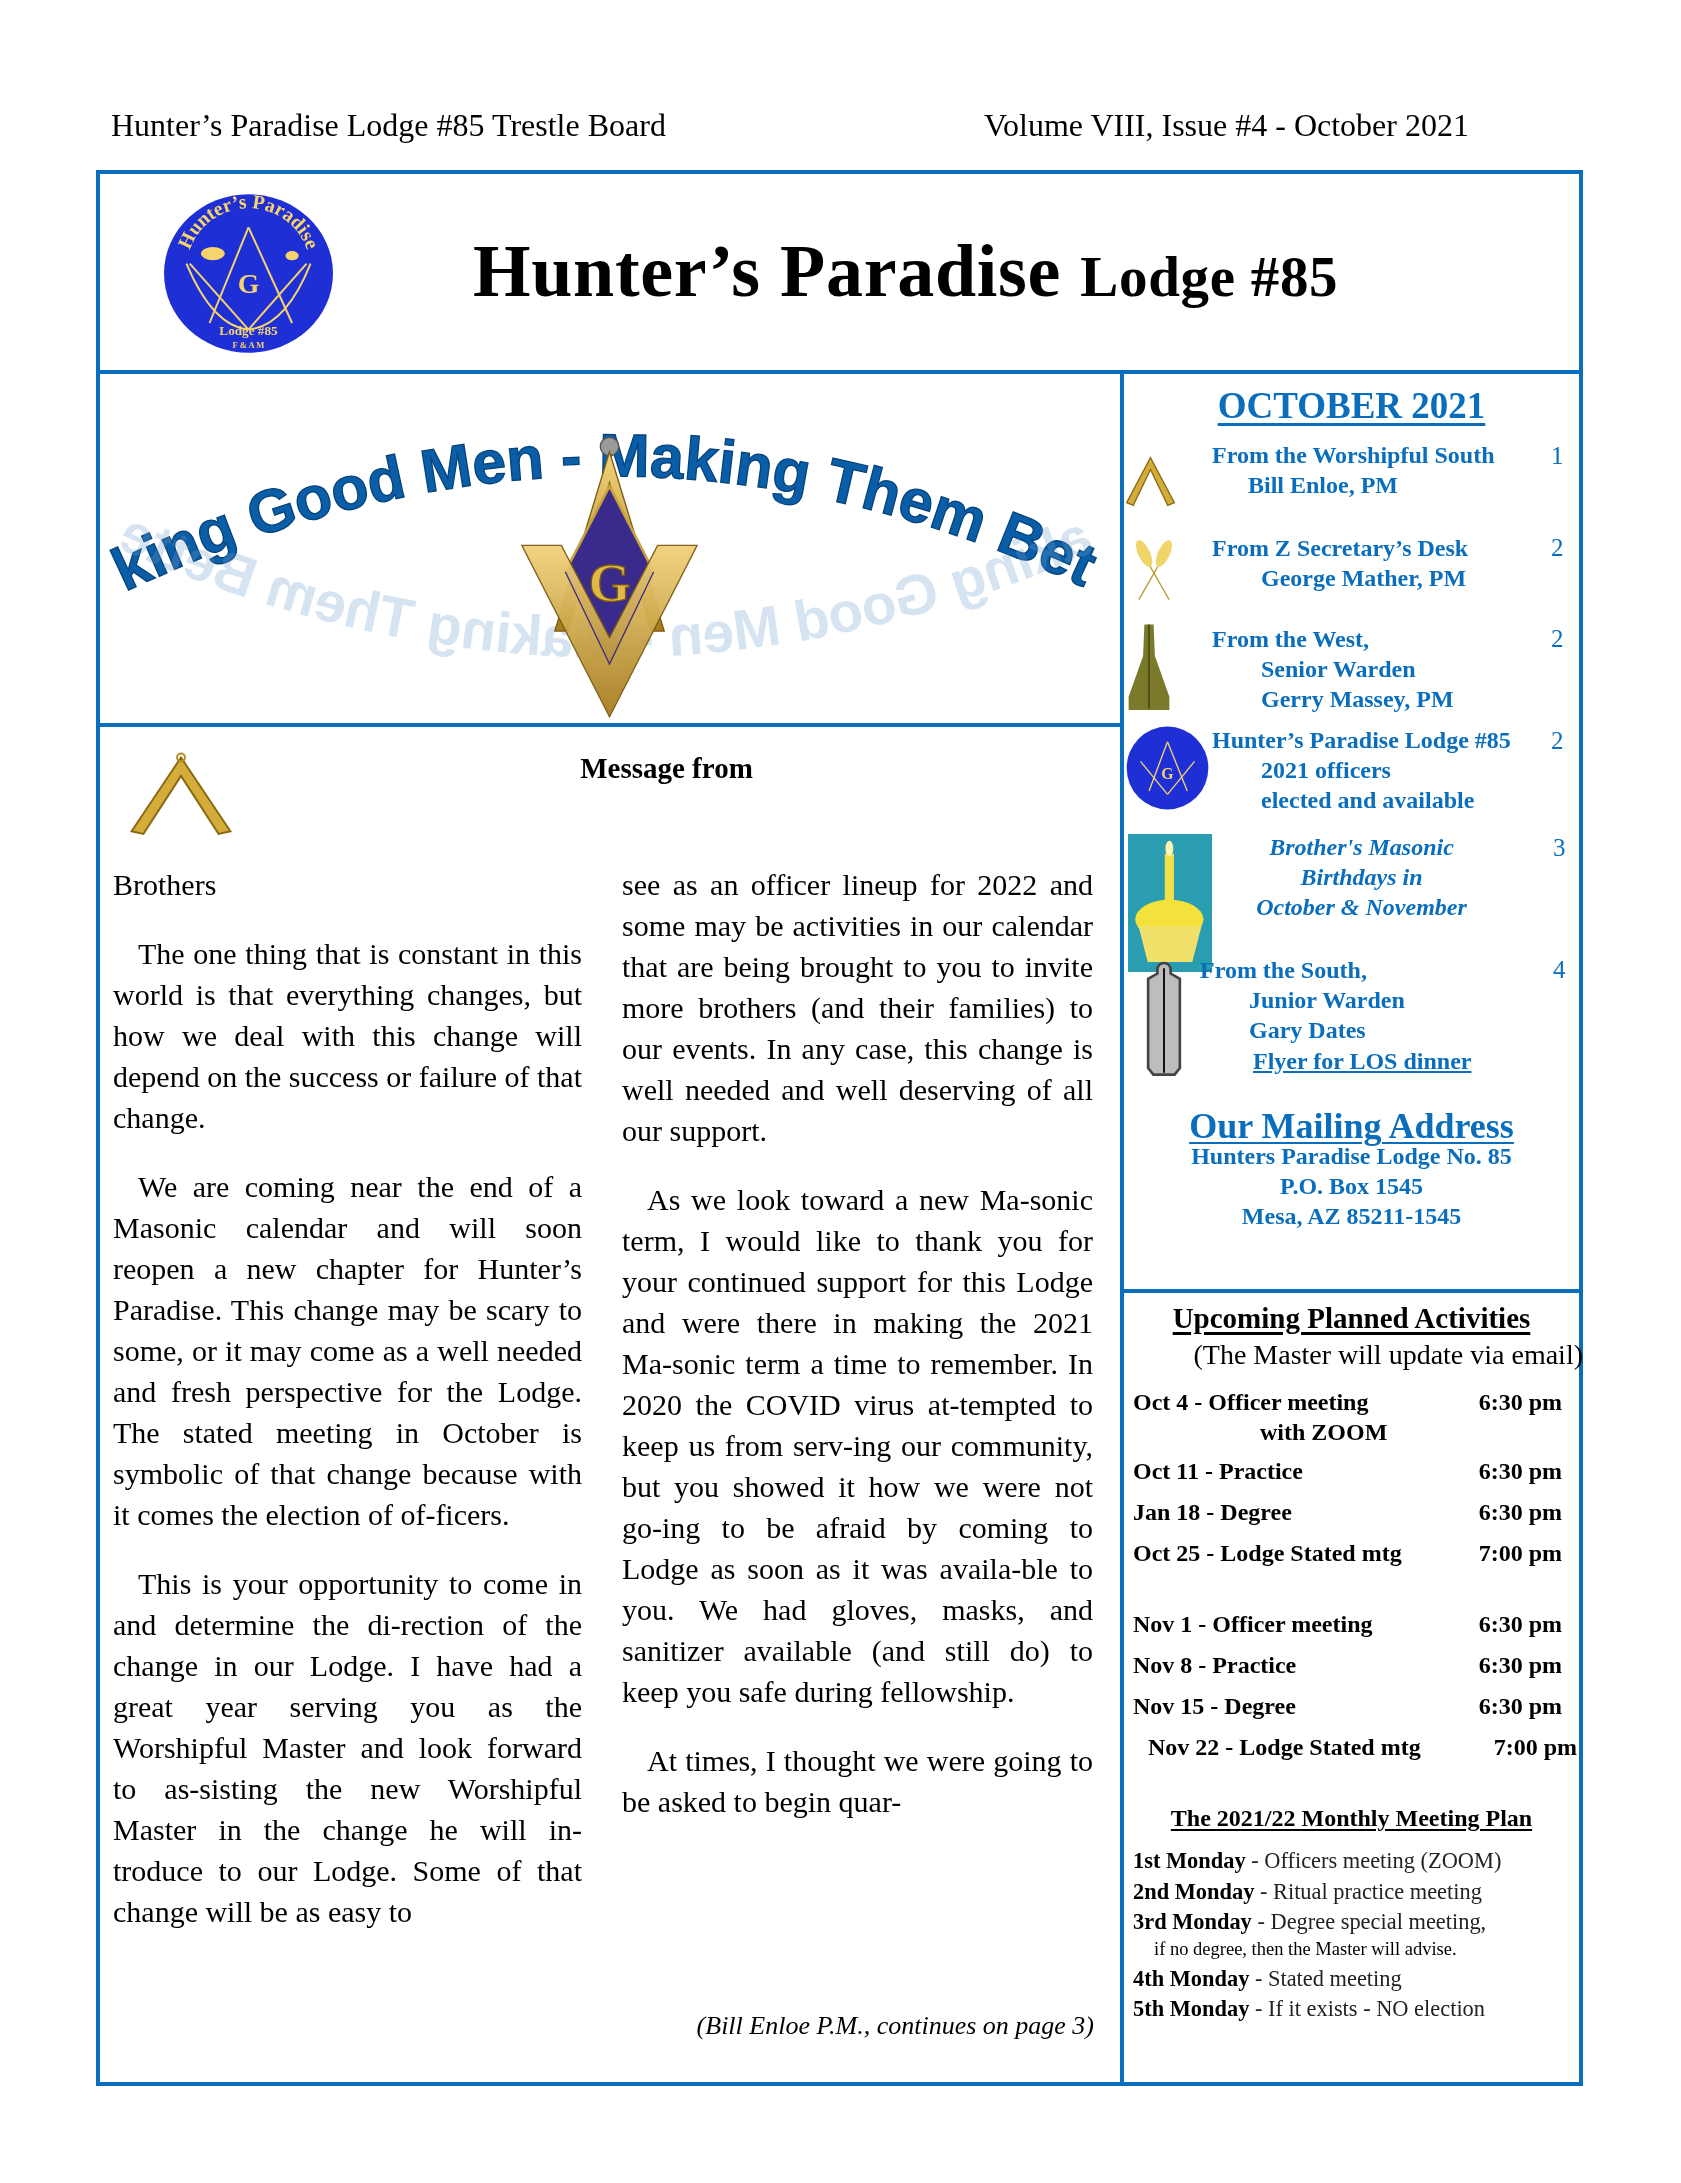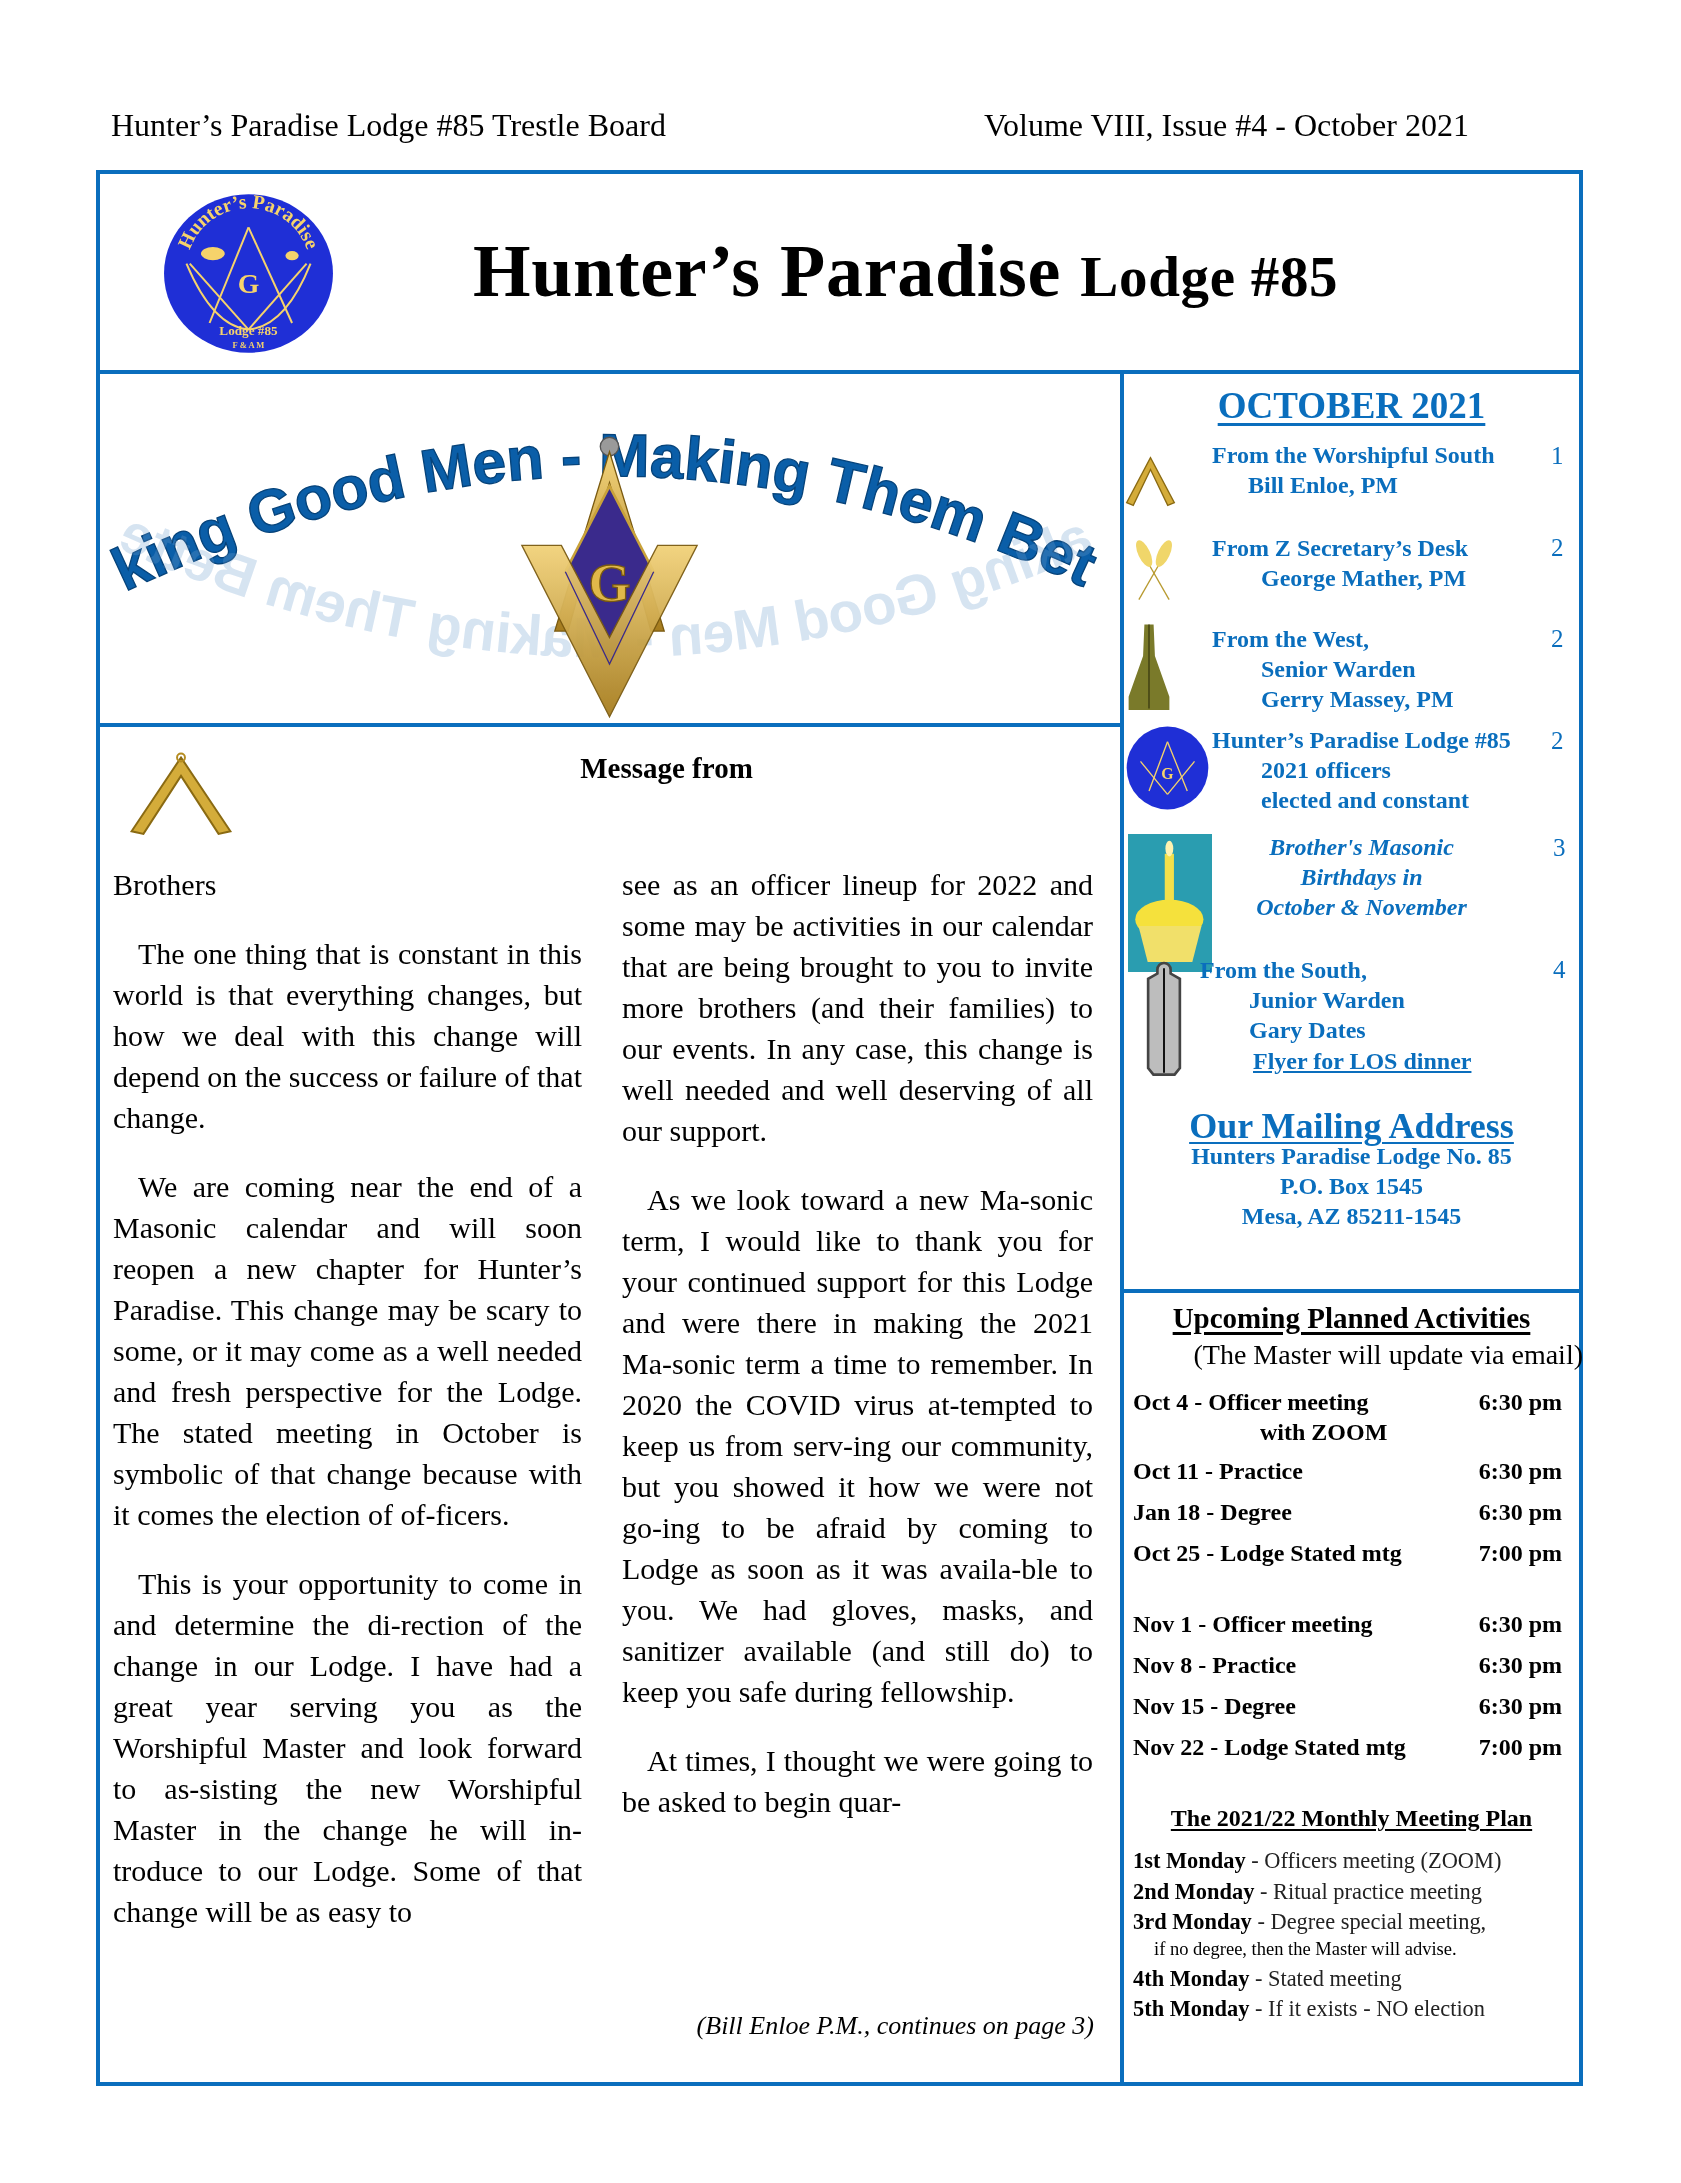--- a/index.html
+++ b/index.html
@@ -177,21 +177,21 @@
         <line x1="63" y1="25" x2="35" y2="100"></line>
         <line x1="63" y1="25" x2="93" y2="100"></line>
         <line x1="22" y1="55" x2="63" y2="105"></line>
         <line x1="104" y1="55" x2="63" y2="105"></line>
       </g>
       <text x="63" y="82" text-anchor="middle" font-size="24" font-weight="bold" fill="#f6d36b" font-family="Liberation Serif, serif">G</text>
     </svg></div>
 <div class="toc-item" style="left:1212px;top:725px;">
   <div>Hunter’s Paradise Lodge #85</div>
   <div style="padding-left:49px">2021 officers</div>
-  <div style="padding-left:49px">elected and constant</div>
+  <div style="padding-left:49px">elected and available</div>
 </div>
 <div class="toc-page" style="left:1551px;top:727px;">2</div>
 
 <div class="toc-icon" style="left:1128px;top:834px;width:84px;height:138px;background:#2a9db0;"><svg width="84" height="138" viewBox="0 0 128 210">
       <rect x="56" y="30" width="14" height="80" fill="#f3e04a"></rect>
       <ellipse cx="63" cy="22" rx="6" ry="12" fill="#fff3b0"></ellipse>
       <ellipse cx="63" cy="130" rx="52" ry="30" fill="#f5e13c"></ellipse>
       <path d="M16,140 L112,140 L98,195 L30,195 Z" fill="#f1e06a"></path>
     </svg></div>
 <div class="toc-item" style="left:1223px;top:832px;width:277px;text-align:center;font-style:italic;">
@@ -226,21 +226,21 @@
 
 <div class="act-row" style="top:1388px;"><span>Oct 4 - Officer meeting</span><span class="t">6:30 pm</span></div>
 <div class="act-row" style="top:1418px;padding-left:127px;box-sizing:border-box;">with ZOOM</div>
 <div class="act-row" style="top:1457px;"><span>Oct 11 -  Practice</span><span class="t">6:30 pm</span></div>
 <div class="act-row" style="top:1498px;"><span>Jan 18 - Degree</span><span class="t">6:30 pm</span></div>
 <div class="act-row" style="top:1539px;"><span>Oct 25 - Lodge Stated mtg</span><span class="t">7:00 pm</span></div>
 
 <div class="act-row" style="top:1610px;"><span>Nov 1 - Officer meeting</span><span class="t">6:30 pm</span></div>
 <div class="act-row" style="top:1651px;"><span>Nov 8 -  Practice</span><span class="t">6:30 pm</span></div>
 <div class="act-row" style="top:1692px;"><span>Nov 15 - Degree</span><span class="t">6:30 pm</span></div>
-<div class="act-row" style="top:1733px;"><span>Nov 22 - Lodge Stated mtg</span><span class="t">7:00 pm</span></div>
+<div class="act-row" style="top:1733px;margin-left:15px;"><span>Nov 22 - Lodge Stated mtg</span><span class="t">7:00 pm</span></div>
 
 <div id="plan-title" class="abs">The 2021/22 Monthly Meeting Plan</div>
 <div class="plan-row" style="top:1846px;"><b>1st Monday</b><span class="d"> - Officers meeting (ZOOM)</span></div>
 <div class="plan-row" style="top:1877px;"><b>2nd Monday</b><span class="d"> - Ritual practice meeting</span></div>
 <div class="plan-row" style="top:1907px;"><b>3rd Monday</b><span class="d"> - Degree special meeting,</span></div>
 <div class="plan-note" style="top:1939px;">if no degree, then the Master will advise.</div>
 <div class="plan-row" style="top:1964px;"><b>4th Monday</b><span class="d"> - Stated meeting</span></div>
 <div class="plan-row" style="top:1994px;"><b>5th Monday</b><span class="d"> - If it exists - NO election</span></div>
 
 

